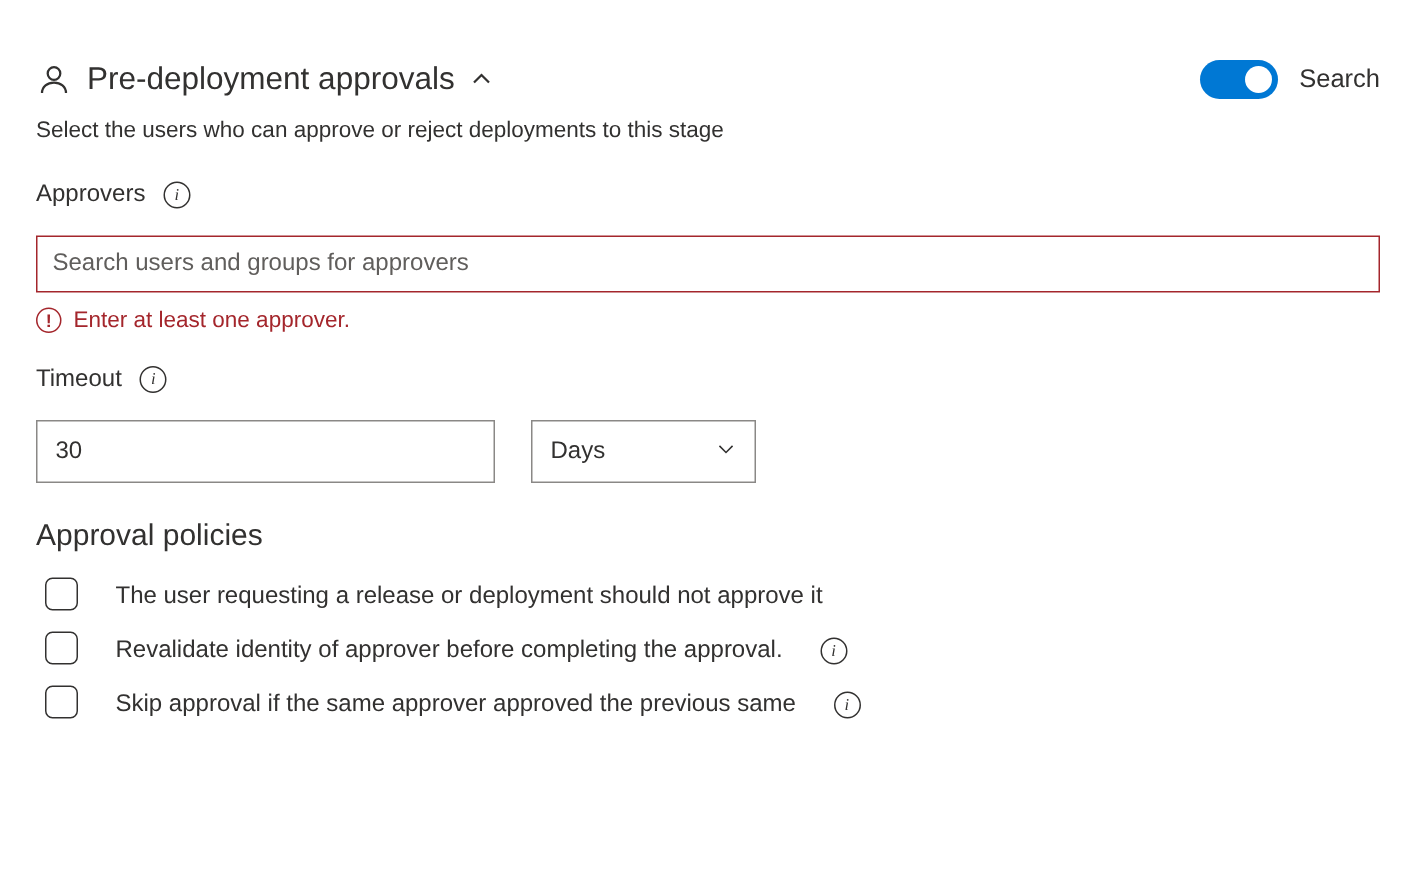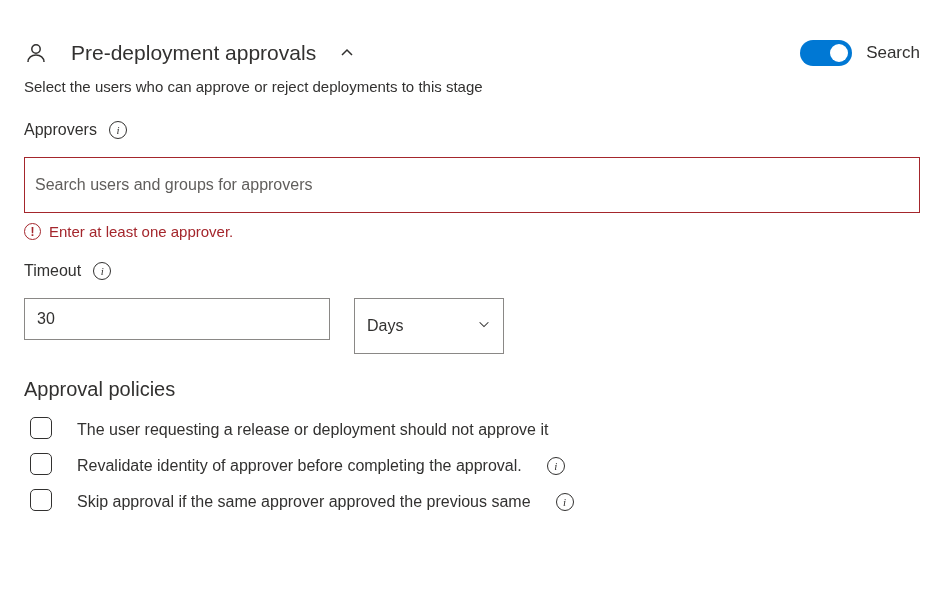--- a/index.html
+++ b/index.html
@@ -13,21 +13,21 @@
     }
     .header-row {
       display: flex;
       justify-content: space-between;
       align-items: center;
       margin-bottom: 12px;
     }
     .title-group {
       display: flex;
       align-items: center;
-      gap: 23px;
+      gap: 10px;
     }
     .title-text {
       font-size: 21px;
       font-weight: 400;
       color: #323130;
     }
     .chevron-icon { display: inline-flex; }
     .toggle-group {
       display: flex;
       align-items: center;
@@ -78,21 +78,21 @@
       border: 1.3px solid #323130;
       border-radius: 50%;
       font-size: 11px;
       font-family: Georgia, serif;
       font-style: italic;
       line-height: 1;
       cursor: default;
     }
     .search-input {
       width: 100%;
-      height: 56px;
+      height: 38px;
       border: 1px solid #a4262c;
       padding: 0 10px;
       font-size: 16px;
       font-family: inherit;
       color: #323130;
       outline: none;
       background: #fff;
     }
     .search-input::placeholder {
       color: #605e5c;
@@ -131,21 +131,21 @@
       height: 42px;
       border: 1px solid #8a8886;
       padding: 0 12px;
       font-size: 16px;
       font-family: inherit;
       color: #323130;
       outline: none;
     }
     .timeout-select {
       width: 150px;
-      height: 56px;
+      height: 42px;
       border: 1px solid #8a8886;
       padding: 0 12px;
       font-size: 16px;
       display: flex;
       align-items: center;
       justify-content: space-between;
       cursor: pointer;
       background: #fff;
     }
     .policies-label {

